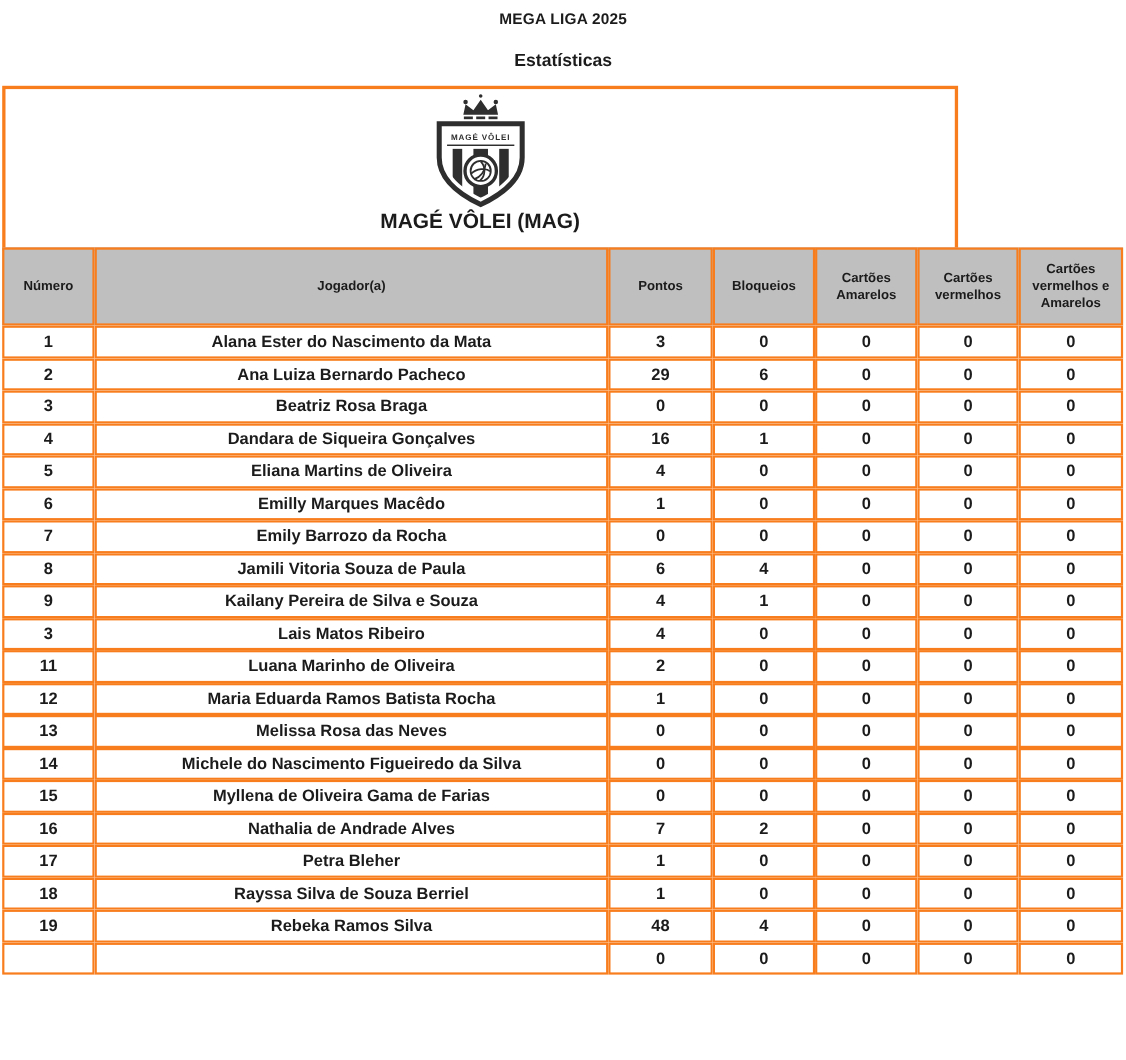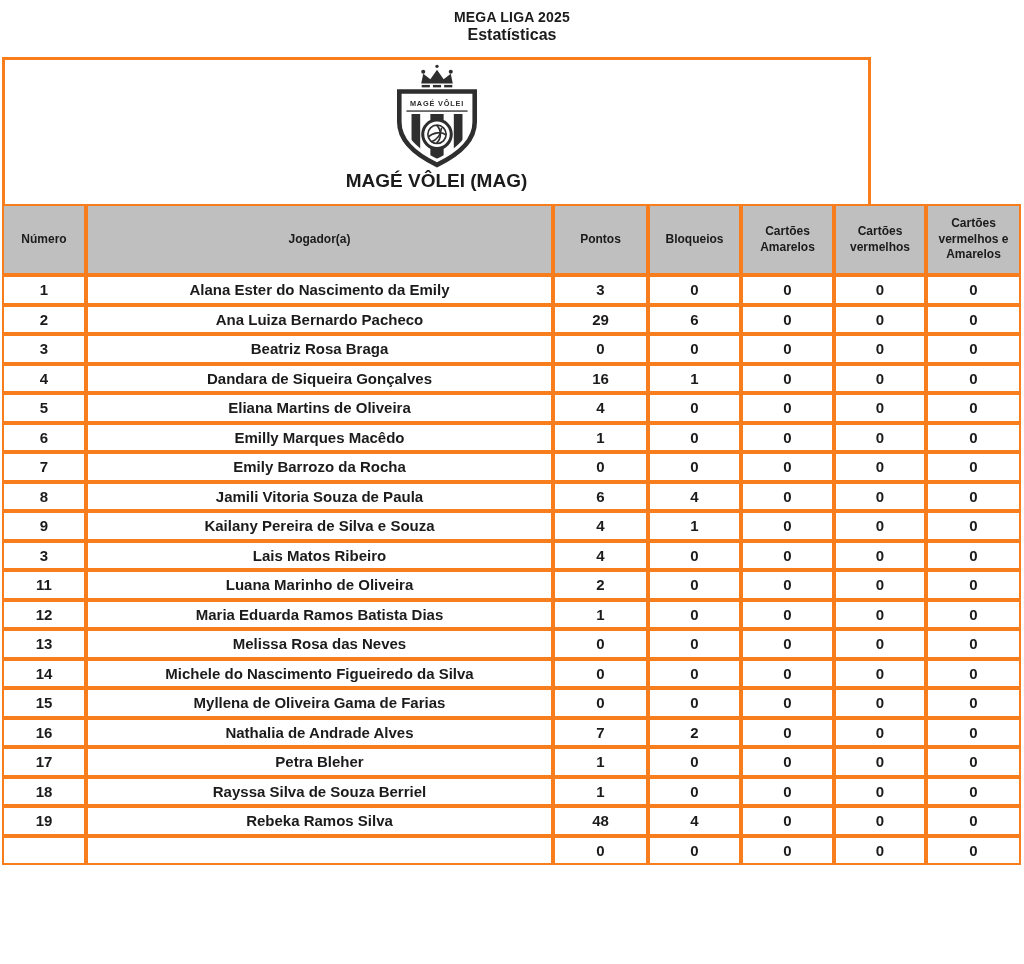--- a/index.html
+++ b/index.html
@@ -13,21 +13,21 @@
   body{
     width:1024px;height:964px;background:#ffffff;
     font-family:"Liberation Sans", sans-serif;
     font-weight:bold;color:var(--text);
     -webkit-font-smoothing:antialiased;
   }
   .page-title{
     text-align:center;padding-top:9px;font-size:14px;letter-spacing:.2px;
   }
   .page-subtitle{
-    text-align:center;margin-top:1px;font-size:16px;
+    text-align:center;margin-top:22px;font-size:16px;
   }
   .sheet{
     width:869px;margin:13px 0 0 2px;
   }
   .crest-box{
     border:3px solid var(--accent);
     height:150px;
     display:flex;flex-direction:column;align-items:center;justify-content:flex-start;
     padding-top:3px;
   }
@@ -117,21 +117,21 @@
           <th>Pontos</th>
           <th>Bloqueios</th>
           <th>Cartões Amarelos</th>
           <th>Cartões vermelhos</th>
           <th>Cartões vermelhos e Amarelos</th>
         </tr>
     </thead>
     <tbody>
         <tr>
           <td>1</td>
-          <td>Alana Ester do Nascimento da Emily</td>
+          <td>Alana Ester do Nascimento da Mata</td>
           <td>3</td>
           <td>0</td>
           <td>0</td>
           <td>0</td>
           <td>0</td>
         </tr>
         <tr>
           <td>2</td>
           <td>Ana Luiza Bernardo Pacheco</td>
           <td>29</td>
@@ -216,21 +216,21 @@
           <td>11</td>
           <td>Luana Marinho de Oliveira</td>
           <td>2</td>
           <td>0</td>
           <td>0</td>
           <td>0</td>
           <td>0</td>
         </tr>
         <tr>
           <td>12</td>
-          <td>Maria Eduarda Ramos Batista Dias</td>
+          <td>Maria Eduarda Ramos Batista Rocha</td>
           <td>1</td>
           <td>0</td>
           <td>0</td>
           <td>0</td>
           <td>0</td>
         </tr>
         <tr>
           <td>13</td>
           <td>Melissa Rosa das Neves</td>
           <td>0</td>

